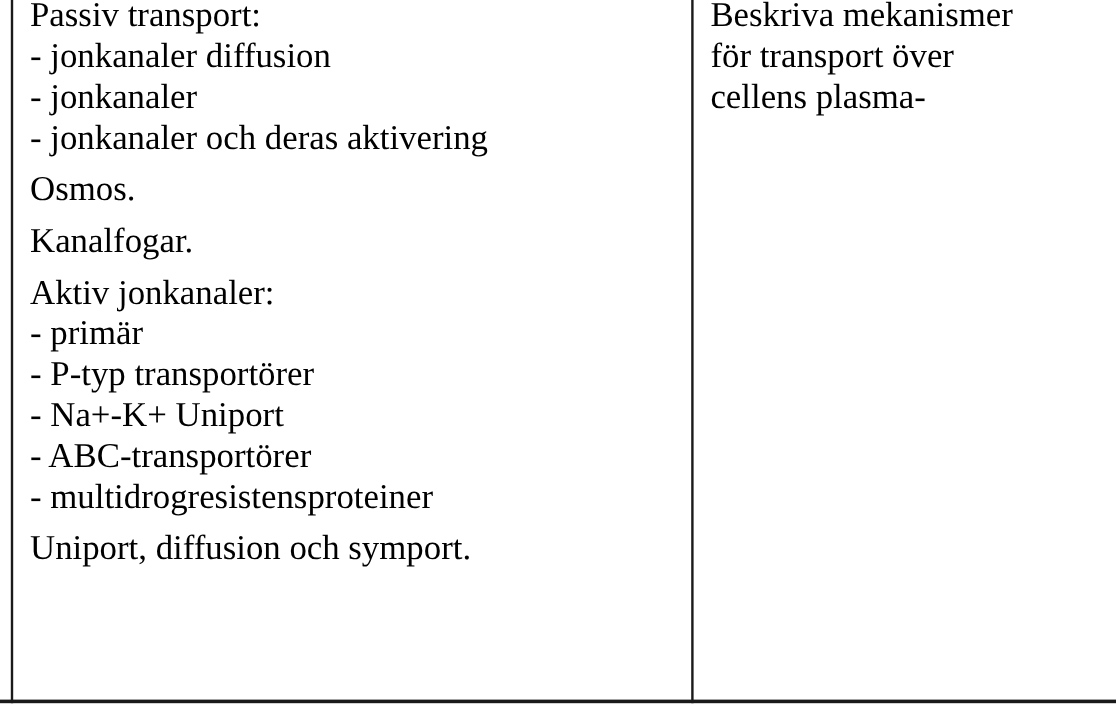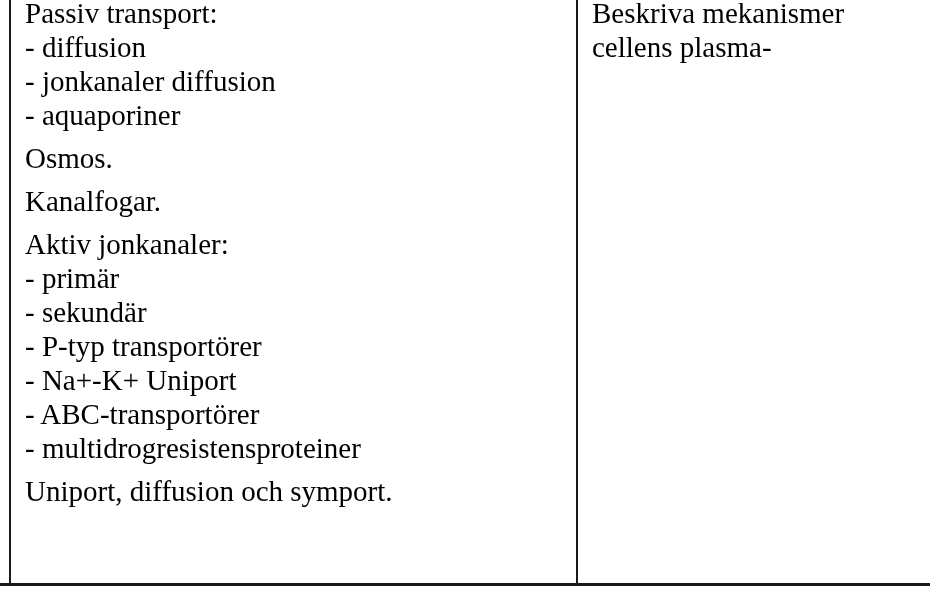--- a/index.html
+++ b/index.html
@@ -61,39 +61,39 @@
 </head>
 <body style="background: rgb(255, 255, 255); color: rgb(0, 0, 0);">
 
 <div class="rule rule-left" style="background: rgb(26, 26, 26);"></div>
 <div class="rule rule-divider" style="background: rgb(26, 26, 26);"></div>
 <div class="rule rule-bottom" style="background: rgb(26, 26, 26);"></div>
 
 <div class="cell cell-left">
     <div class="para">
       <div class="line">Passiv transport:</div>
-      <div class="line">- diffusion</div>
       <div class="line">- jonkanaler diffusion</div>
-      <div class="line">- aquaporiner</div>
+      <div class="line">- jonkanaler</div>
+      <div class="line">- jonkanaler och deras aktivering</div>
     </div>
     <div class="para">
       <div class="line">Osmos.</div>
     </div>
     <div class="para">
       <div class="line">Kanalfogar.</div>
     </div>
     <div class="para">
       <div class="line">Aktiv jonkanaler:</div>
       <div class="line">- primär</div>
-      <div class="line">- sekundär</div>
       <div class="line">- P-typ transportörer</div>
       <div class="line">- Na+-K+ Uniport</div>
       <div class="line">- ABC-transportörer</div>
       <div class="line">- multidrogresistensproteiner</div>
     </div>
     <div class="para">
       <div class="line">Uniport, diffusion och symport.</div>
     </div>
   </div>
 <div class="cell cell-right">
     <div class="line">Beskriva mekanismer</div>
+    <div class="line">för transport över</div>
     <div class="line">cellens plasma-</div>
   </div>
 
 </body></html>

